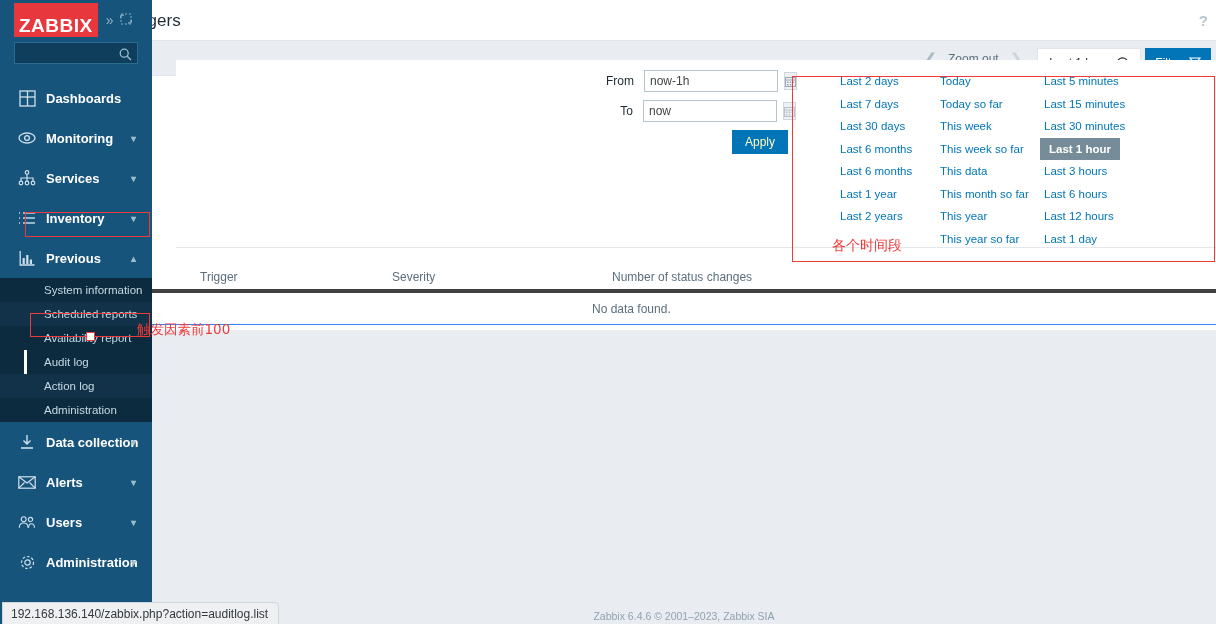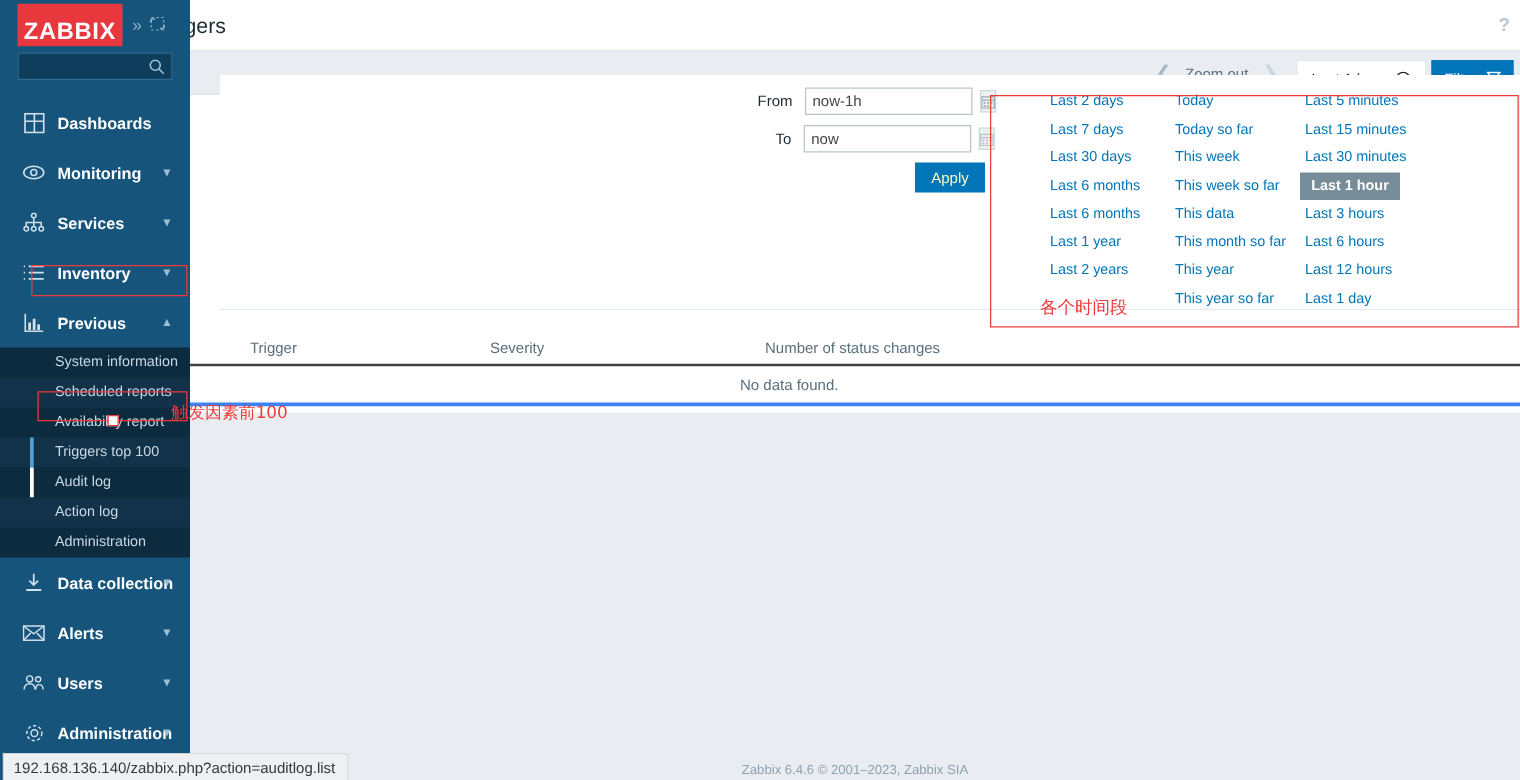--- a/index.html
+++ b/index.html
@@ -270,31 +270,31 @@
   }
 
   
   #table {
     position: absolute; left: 152px; top: 265px;
     width: 1064px;
   }
   .thead {
     height: 28px;
     display: flex; align-items: center;
-    border-bottom: 2px solid #404040;
+    border-bottom: 4px solid #404040;
     font-size: 12px; color: #5b6f7d;
   }
   .th.c-trigger { width: 240px; padding-left: 48px; }
   .th.c-sev { width: 220px; }
   .th.c-num { width: 240px; }
   .nodata {
     height: 32px;
     display: flex; align-items: center; justify-content: flex-start;
     font-size: 12px; color: #5b6f7d;
-    border-bottom: 3px solid #3b82f6;
+    border-bottom: 1px solid #3b82f6;
     padding-left: 440px;
   }
 
   
   #content-bg {
     position: absolute; left: 152px; top: 330px;
     width: 1064px; height: 294px;
     background: #e9edf1;
   }
   #left-strip {
@@ -574,23 +574,20 @@
         <div class="submenu" id="reports-submenu">
             <div class="sub-item">
               <span>System information</span>
             </div>
             <div class="sub-item alt">
               <span>Scheduled reports</span>
             </div>
             <div class="sub-item">
               <span>Availability report</span>
             </div>
-            <div class="sub-item alt active-mark">
-              <span>Triggers top 100</span>
-            </div>
             <div class="sub-item active-mark2">
               <span>Audit log</span>
             </div>
             <div class="sub-item alt">
               <span>Action log</span>
             </div>
             <div class="sub-item">
               <span>Administration</span>
             </div>
           </div>

